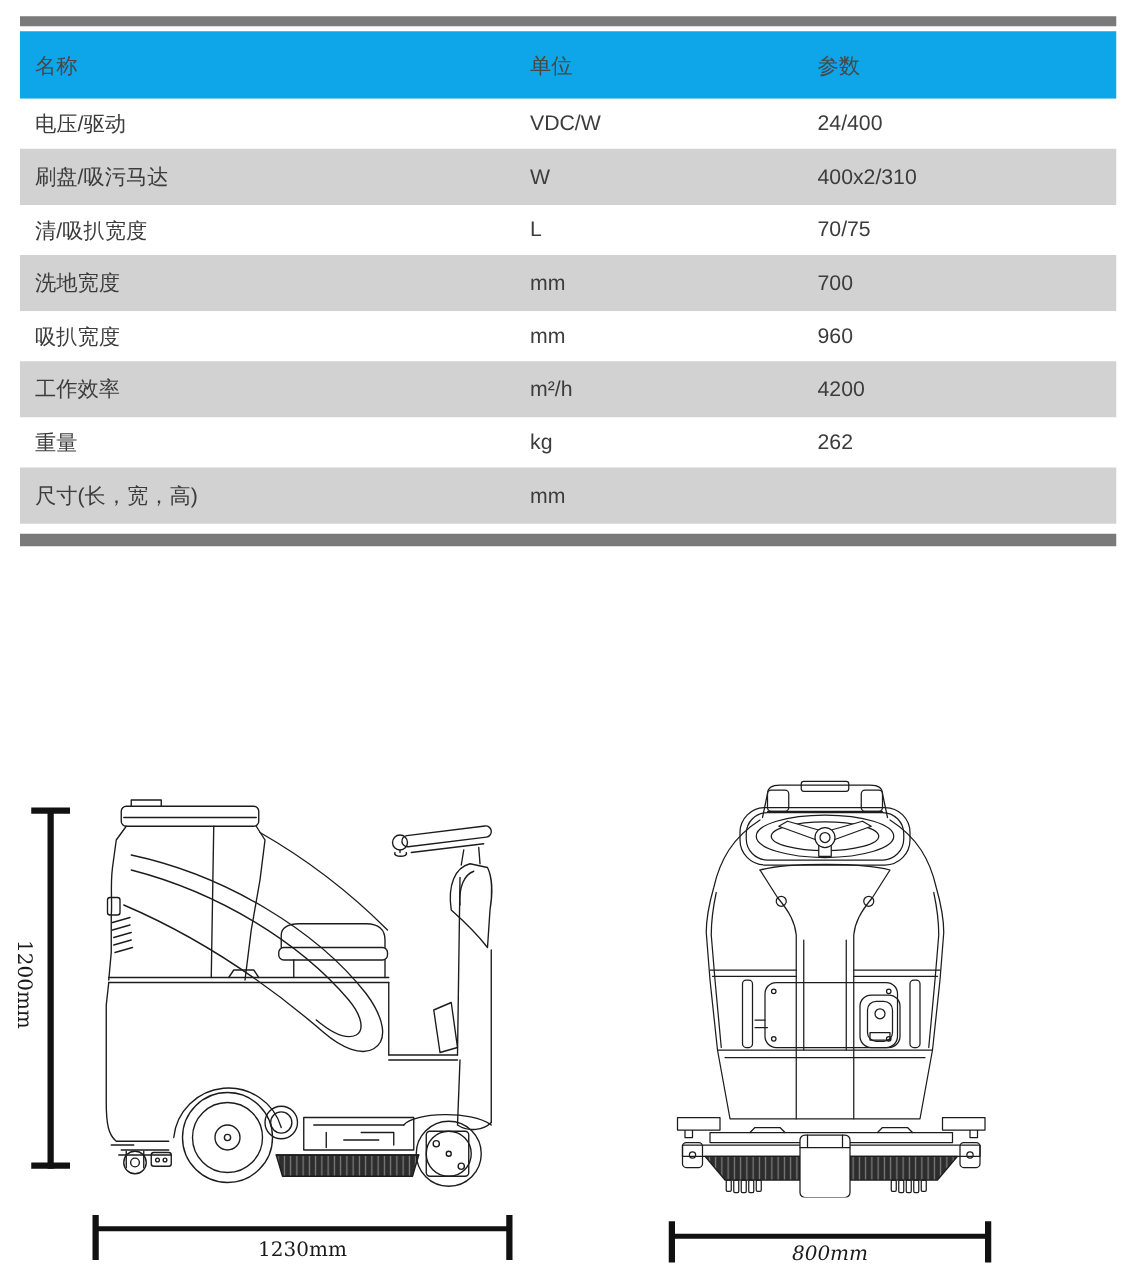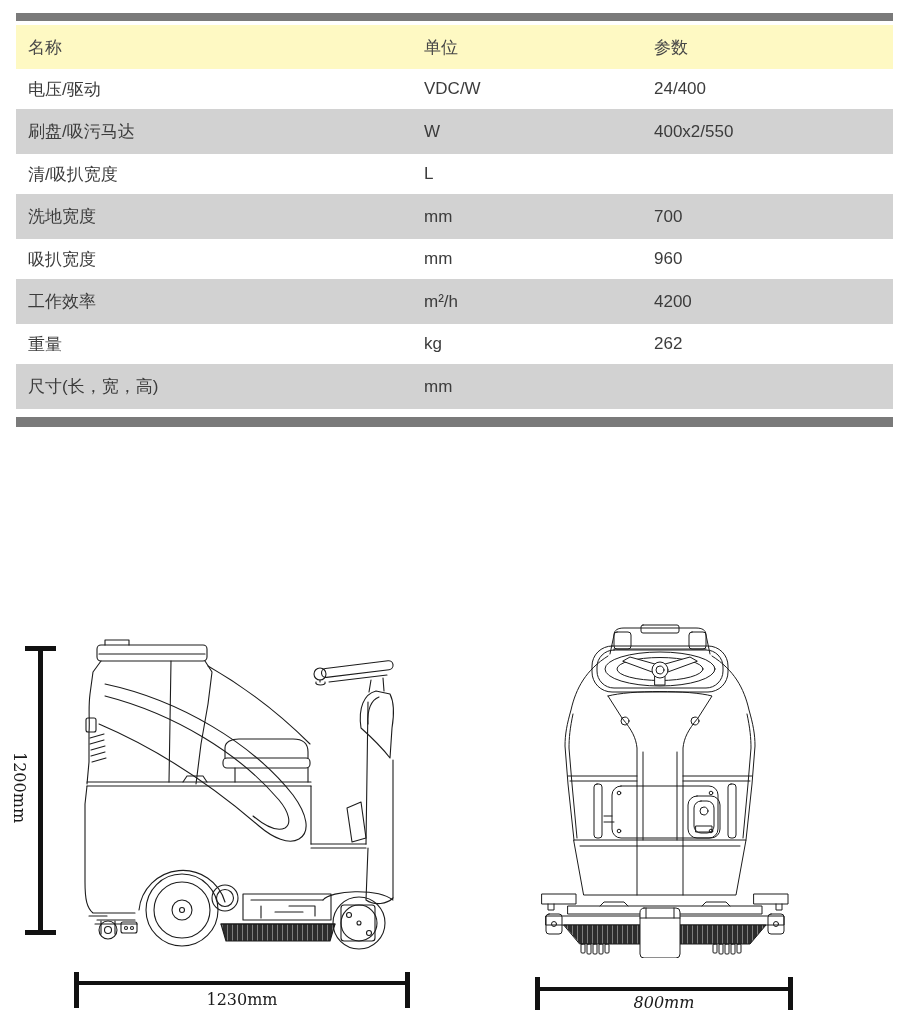--- a/index.html
+++ b/index.html
@@ -7,21 +7,21 @@
          font-family:"Liberation Sans","DejaVu Sans",sans-serif;color:#3c3c3c;}
   
   #spec{position:absolute;left:16px;top:13px;width:877px;}
   .hr-bar{height:8px;background:#7a7a7a;}
   .hr-bar.bottom{height:10px;}
   .spacer4{height:4px;}
   .spacer8{height:8px;}
   .trow{display:grid;grid-template-columns:408px 230px 1fr;align-items:center;font-size:17px;}
   .trow .c1{padding-left:12px;}
   .trow .c3{text-align:left;padding-right:20px;}
-  .trow.head{height:44px;background:#fef9c3;color:#474747;}
+  .trow.head{height:54px;background:#0ea5e9;color:#474747;}
   .trow.light{height:40px;background:#ffffff;}
   .trow.dark{height:45px;background:#d2d2d2;}
   
   svg{position:absolute;}
   .dim{position:absolute;background:#111;}
   .dim-label{position:absolute;font-family:"DejaVu Serif","Liberation Serif",serif;
              font-size:16px;color:#1a1a1a;text-align:center;}
 </style>
 </head>
 <body>
@@ -38,25 +38,26 @@
     </div>
 
     <div class="trow light">
       <div class="c1">电压/驱动</div>
       <div class="c2">VDC/W</div>
       <div class="c3">24/400</div>
     </div>
     <div class="trow dark">
       <div class="c1">刷盘/吸污马达</div>
       <div class="c2">W</div>
-      <div class="c3">400x2/550</div>
+      <div class="c3">400x2/310</div>
     </div>
     <div class="trow light">
       <div class="c1">清/吸扒宽度</div>
       <div class="c2">L</div>
+      <div class="c3">70/75</div>
     </div>
     <div class="trow dark">
       <div class="c1">洗地宽度</div>
       <div class="c2">mm</div>
       <div class="c3">700</div>
     </div>
     <div class="trow light">
       <div class="c1">吸扒宽度</div>
       <div class="c2">mm</div>
       <div class="c3">960</div>

